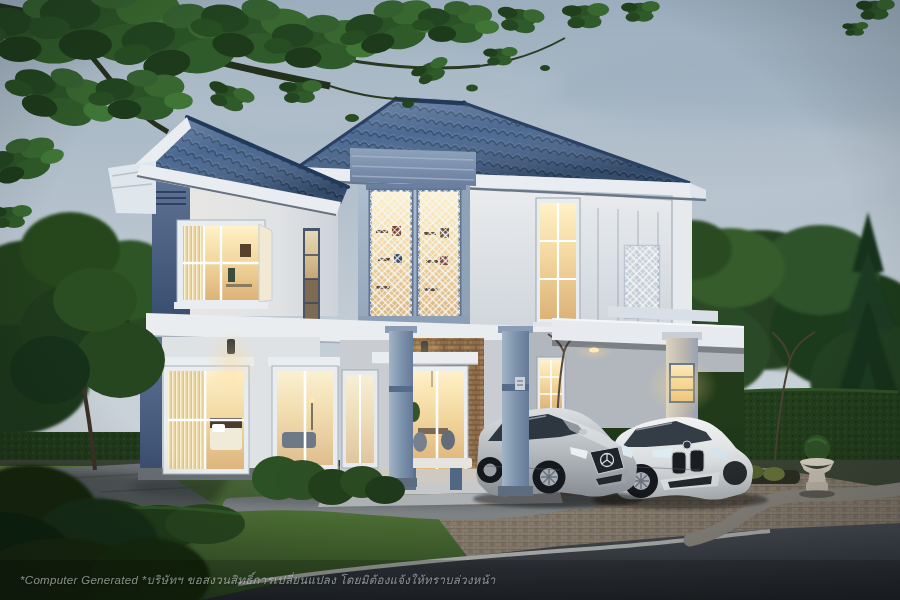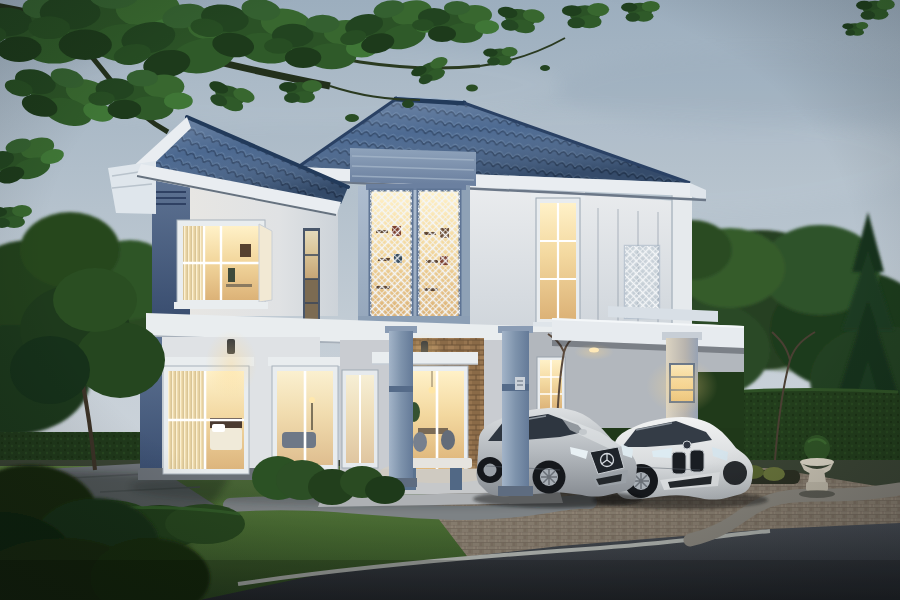--- a/index.html
+++ b/index.html
@@ -556,14 +556,15 @@
   <ellipse cx="352" cy="118" rx="7" ry="4" fill="#2A4E24"></ellipse>
   <ellipse cx="408" cy="104" rx="6" ry="4" fill="#234421"></ellipse>
   <ellipse cx="472" cy="88" rx="6" ry="3.5" fill="#2A4E24"></ellipse>
   <ellipse cx="545" cy="68" rx="5" ry="3" fill="#234421"></ellipse>
 </g>
 
 <rect x="0" y="0" width="900" height="600" fill="url(#vig)"></rect>
 <rect x="0" y="560" width="900" height="40" fill="#000000" opacity="0.18"></rect>
 </svg>
 
+<div class="disclaimer">*Computer Generated *บริษัทฯ ขอสงวนสิทธิ์การเปลี่ยนแปลง โดยมิต้องแจ้งให้ทราบล่วงหน้า</div>
 
 </div>
 
 </body></html>

